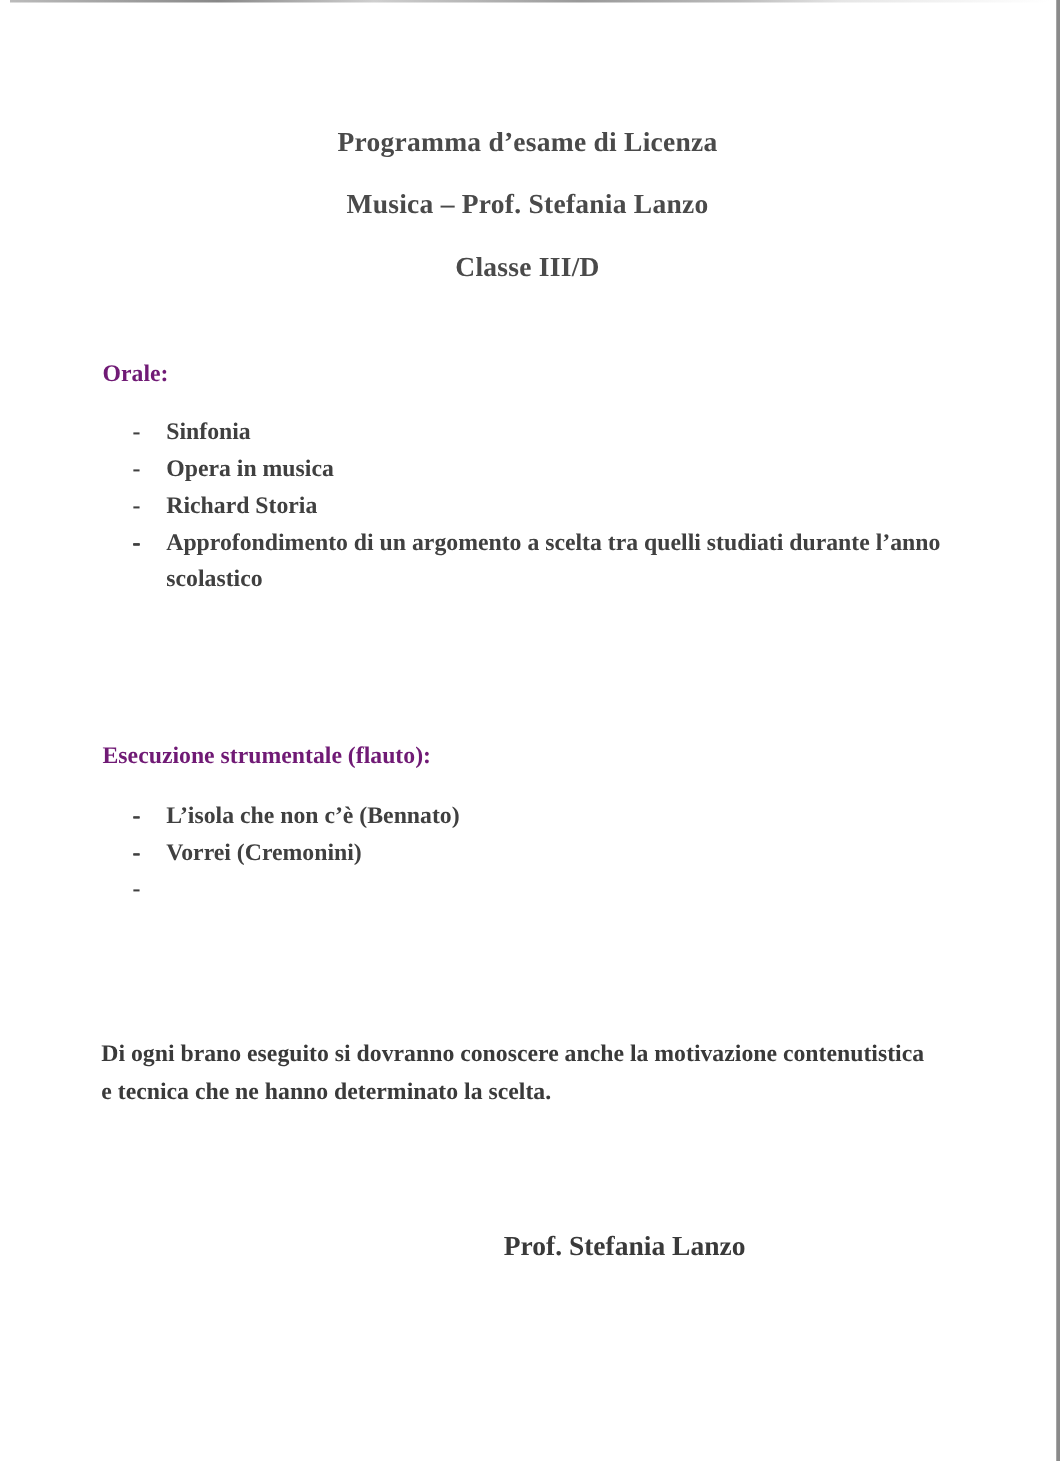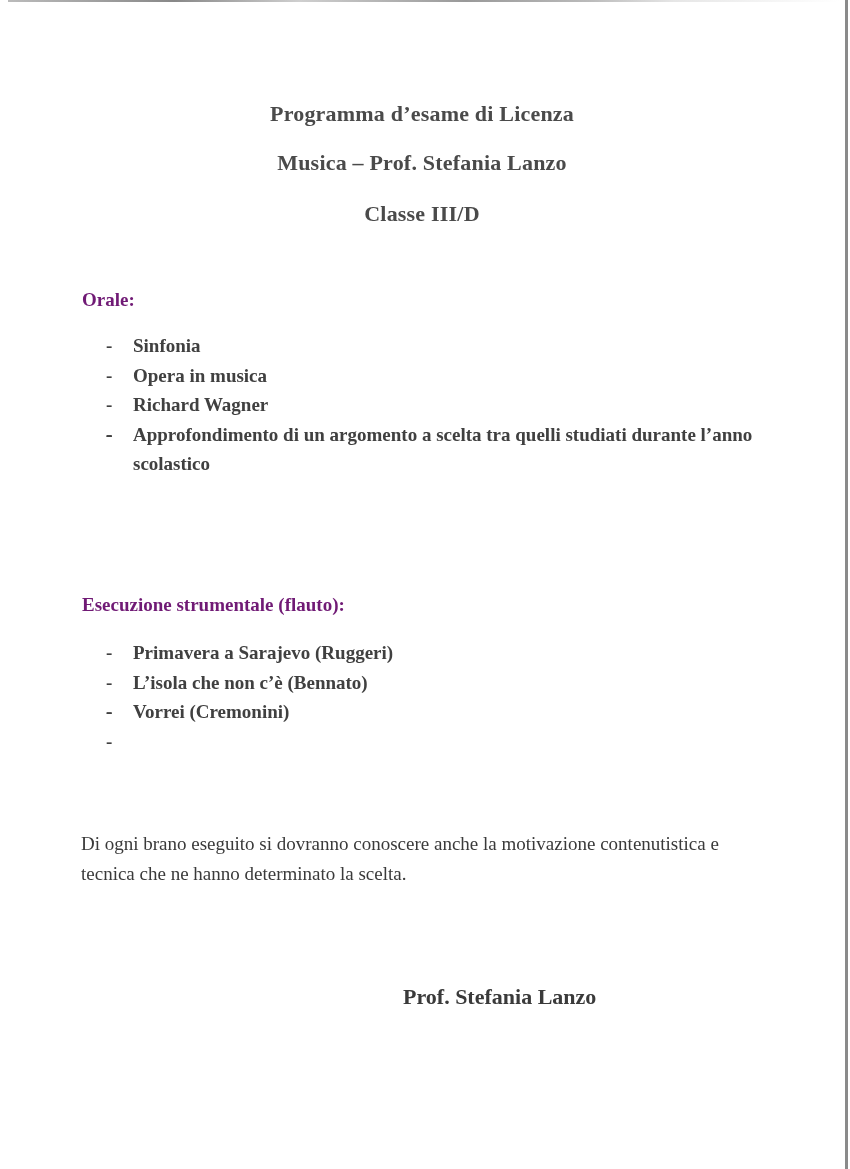--- a/index.html
+++ b/index.html
@@ -78,21 +78,21 @@
     }
     #orale-list { top: 331px; }
     #esec-list { top: 638px; }
 
     .paragraph {
       position: absolute;
       left: 81px;
       top: 829px;
       width: 660px;
       font-size: 19px;
-      font-weight: normal;
+      font-weight: bold;
       color: #3a3a3a;
       line-height: 29.5px;
     }
     .signature {
       position: absolute;
       left: 403px;
       top: 984px;
       font-size: 22px;
       font-weight: bold;
       color: #3a3a3a;
@@ -107,29 +107,29 @@
 
 <div>
   <div class="title-line" id="t1">Programma d’esame di Licenza</div>
   <div class="title-line" id="t2">Musica – Prof. Stefania Lanzo</div>
   <div class="title-line" id="t3">Classe III/D</div>
 
   <div class="section-heading" id="orale-heading">Orale:</div>
   <ul class="list" id="orale-list">
     <li><span class="dash">-</span><span>Sinfonia</span></li>
     <li><span class="dash">-</span><span>Opera in musica</span></li>
-    <li><span class="dash">-</span><span>Richard Wagner</span></li>
+    <li><span class="dash">-</span><span>Richard Storia</span></li>
     <li><span class="dash">-</span></li>
     <li><span class="dash">-</span></li>
     <li><span class="dash">-</span><span>Approfondimento di un argomento a scelta tra quelli studiati durante l’anno scolastico</span></li>
   </ul>
 
   <div class="section-heading" id="esec-heading">Esecuzione strumentale (flauto):</div>
   <ul class="list" id="esec-list">
-    <li><span class="dash">-</span><span>Primavera a Sarajevo (Ruggeri)</span></li>
+    <li><span class="dash">-</span></li>
     <li><span class="dash">-</span><span>L’isola che non c’è (Bennato)</span></li>
     <li><span class="dash">-</span></li>
     <li><span class="dash">-</span><span>Vorrei (Cremonini)</span></li>
     <li><span class="dash">-</span></li>
   </ul>
 
   <div class="paragraph">Di ogni brano eseguito si dovranno conoscere anche la motivazione contenutistica e tecnica che ne hanno determinato la scelta.</div>
 
   <div class="signature">Prof. Stefania Lanzo</div>
 </div>

